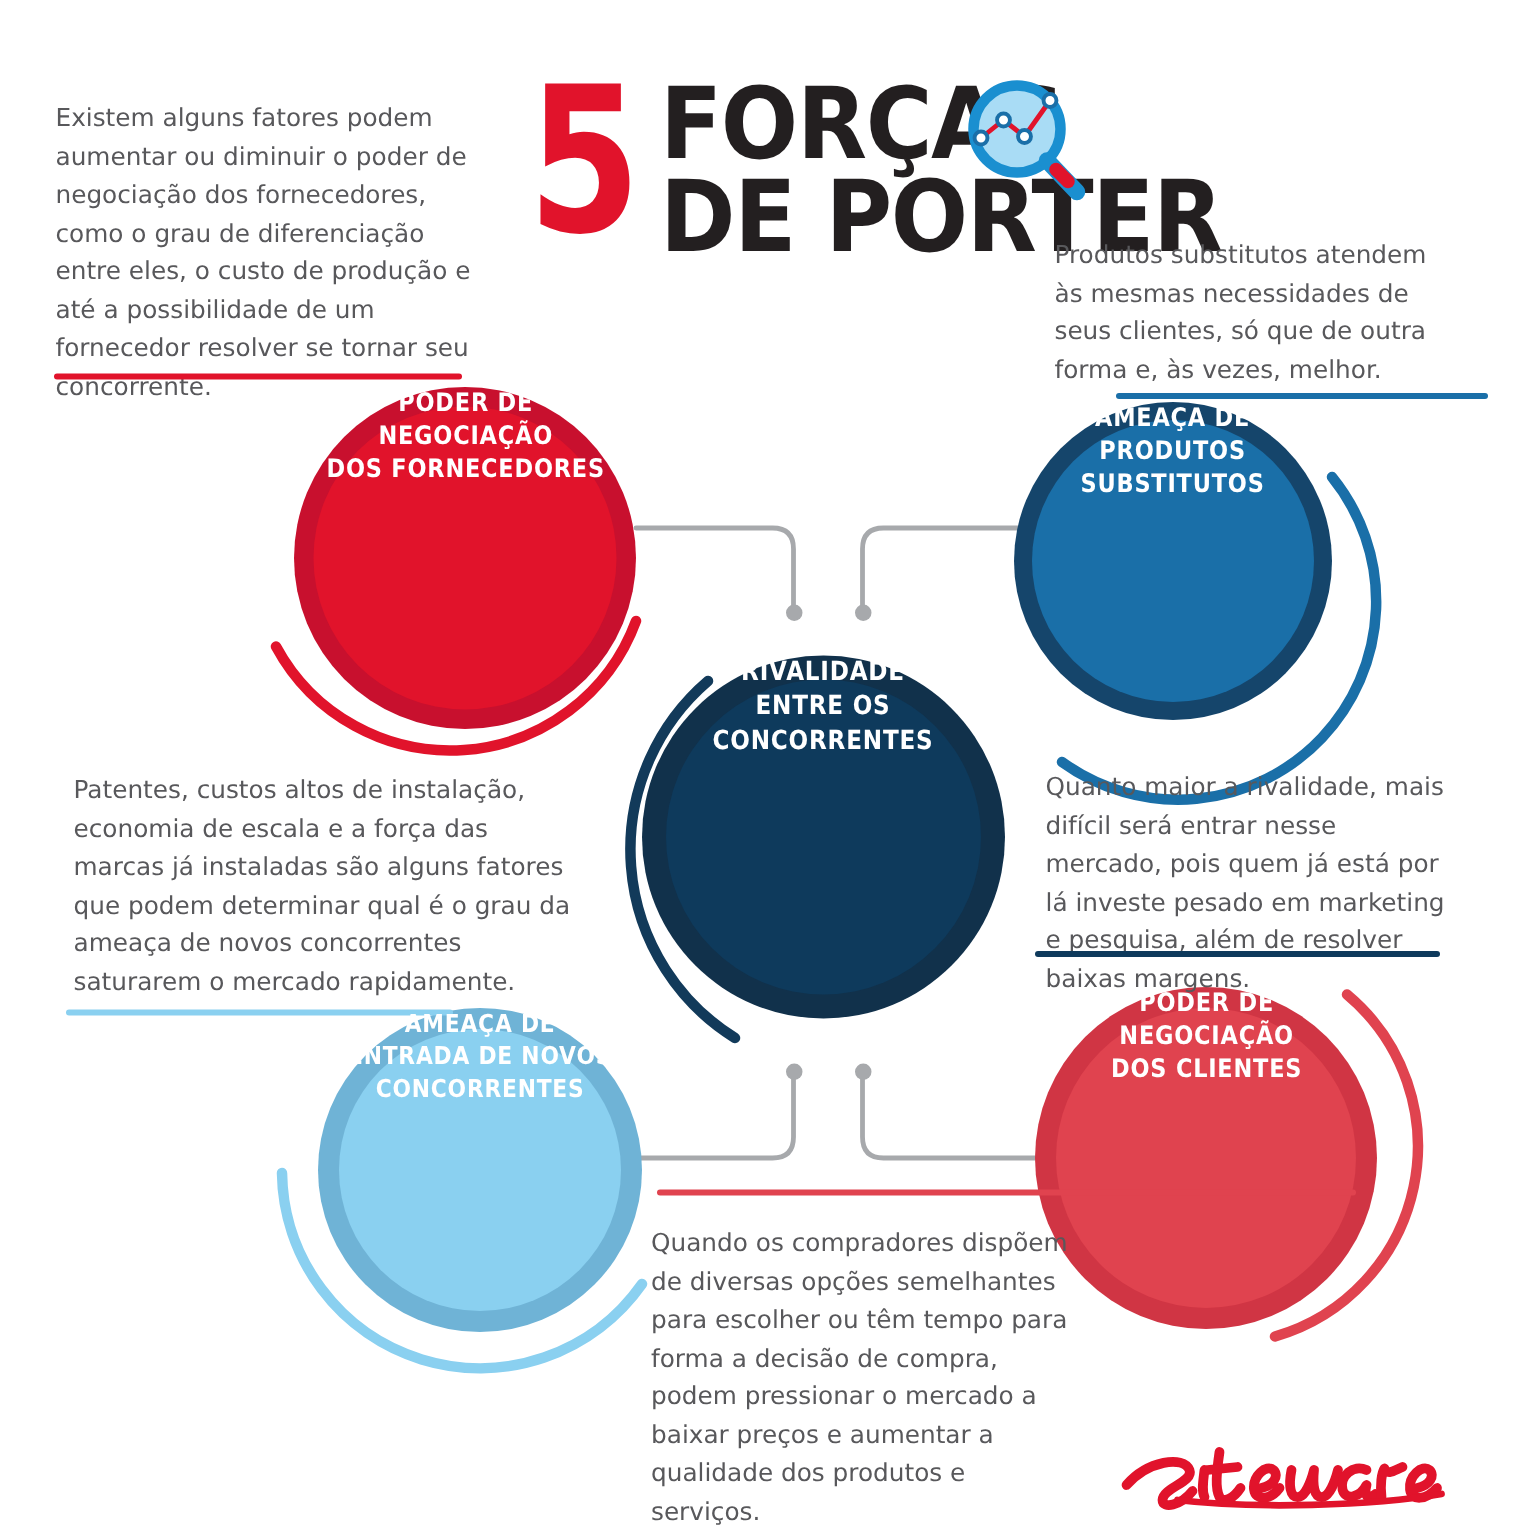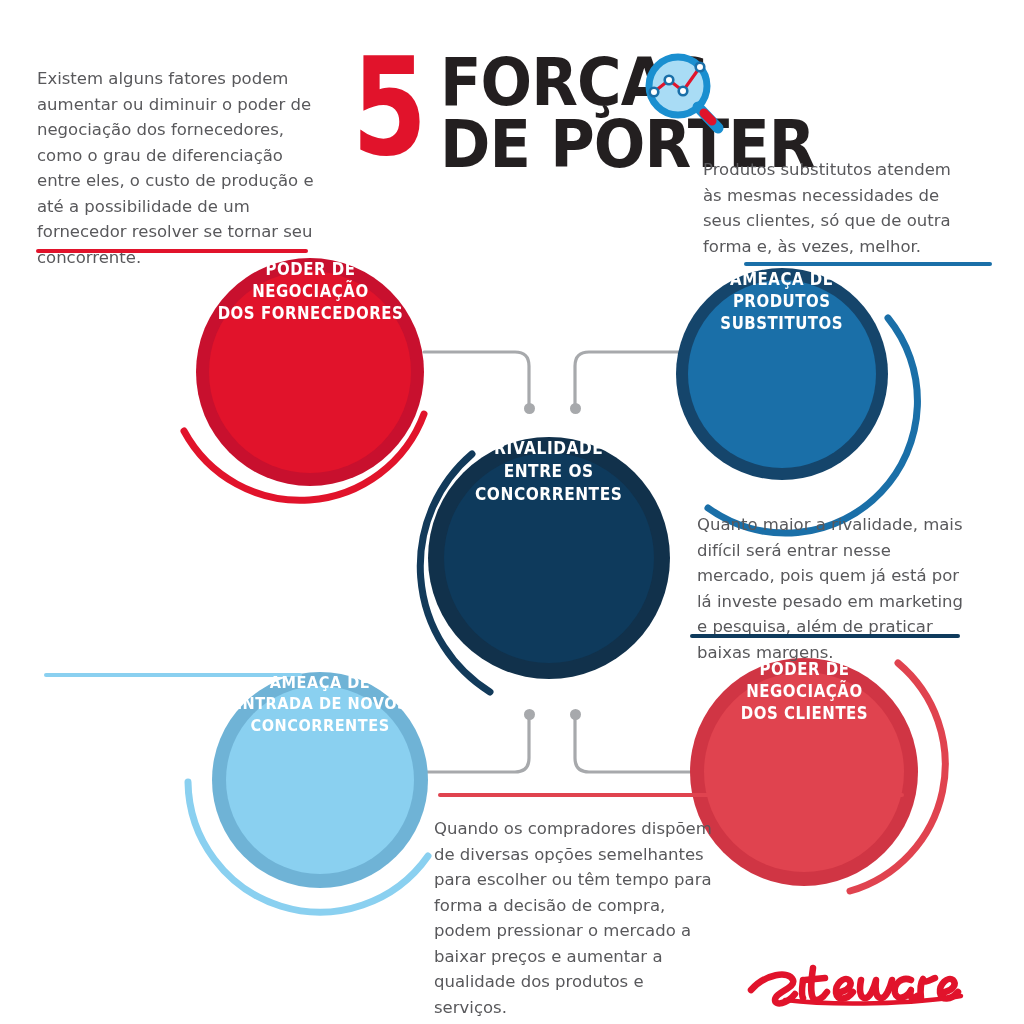--- a/index.html
+++ b/index.html
@@ -160,23 +160,24 @@
       <span>DOS CLIENTES</span>
     </div>
   </div>
 
   <div class="para" style="left:37px;top:66px;width:286px;">Existem alguns fatores podem aumentar ou diminuir o poder de negociação dos fornecedores, como o grau de diferenciação entre eles, o custo de produção e até a possibilidade de um fornecedor resolver se tornar seu concorrente.</div>
   <div class="rule" style="left:36px;top:249px;width:272px;background:#E1132B;"></div>
 
   <div class="para" style="left:703px;top:157px;width:256px;">Produtos substitutos atendem às mesmas necessidades de seus clientes, só que de outra forma e, às vezes, melhor.</div>
   <div class="rule" style="left:744px;top:262px;width:248px;background:#1A6FA8;"></div>
 
+  <div class="para" style="left:49px;top:514px;width:340px;">Patentes, custos altos de instalação, economia de escala e a força das marcas já instaladas são alguns fatores que podem determinar qual é o grau da ameaça de novos concorrentes saturarem o mercado rapidamente.</div>
   <div class="rule" style="left:44px;top:673px;width:258px;background:#8AD0F0;"></div>
 
-  <div class="para" style="left:697px;top:512px;width:268px;">Quanto maior a rivalidade, mais difícil será entrar nesse mercado, pois quem já está por lá investe pesado em marketing e pesquisa, além de praticar baixas margens.</div>
+  <div class="para" style="left:697px;top:512px;width:268px;">Quanto maior a rivalidade, mais difícil será entrar nesse mercado, pois quem já está por lá investe pesado em marketing e pesquisa, além de resolver baixas margens.</div>
   <div class="rule" style="left:690px;top:634px;width:270px;background:#0E3A5C;"></div>
 
   <div class="para" style="left:434px;top:816px;width:282px;">Quando os compradores dispõem de diversas opções semelhantes para escolher ou têm tempo para forma a decisão de compra, podem pressionar o mercado a baixar preços e aumentar a qualidade dos produtos e serviços.</div>
   <div class="rule" style="left:438px;top:793px;width:466px;background:#E0434F;"></div>
 
   <div class="logo">
     <svg width="220" height="62" viewBox="0 0 220 62">
       <g fill="none" stroke="#E1132B" stroke-width="6.5" stroke-linecap="round" stroke-linejoin="round">
 
         <path d="M6 42 C 20 26, 44 22, 48 32 C 51 40, 30 44, 30 52 C 30 58, 42 56, 50 46"></path>

